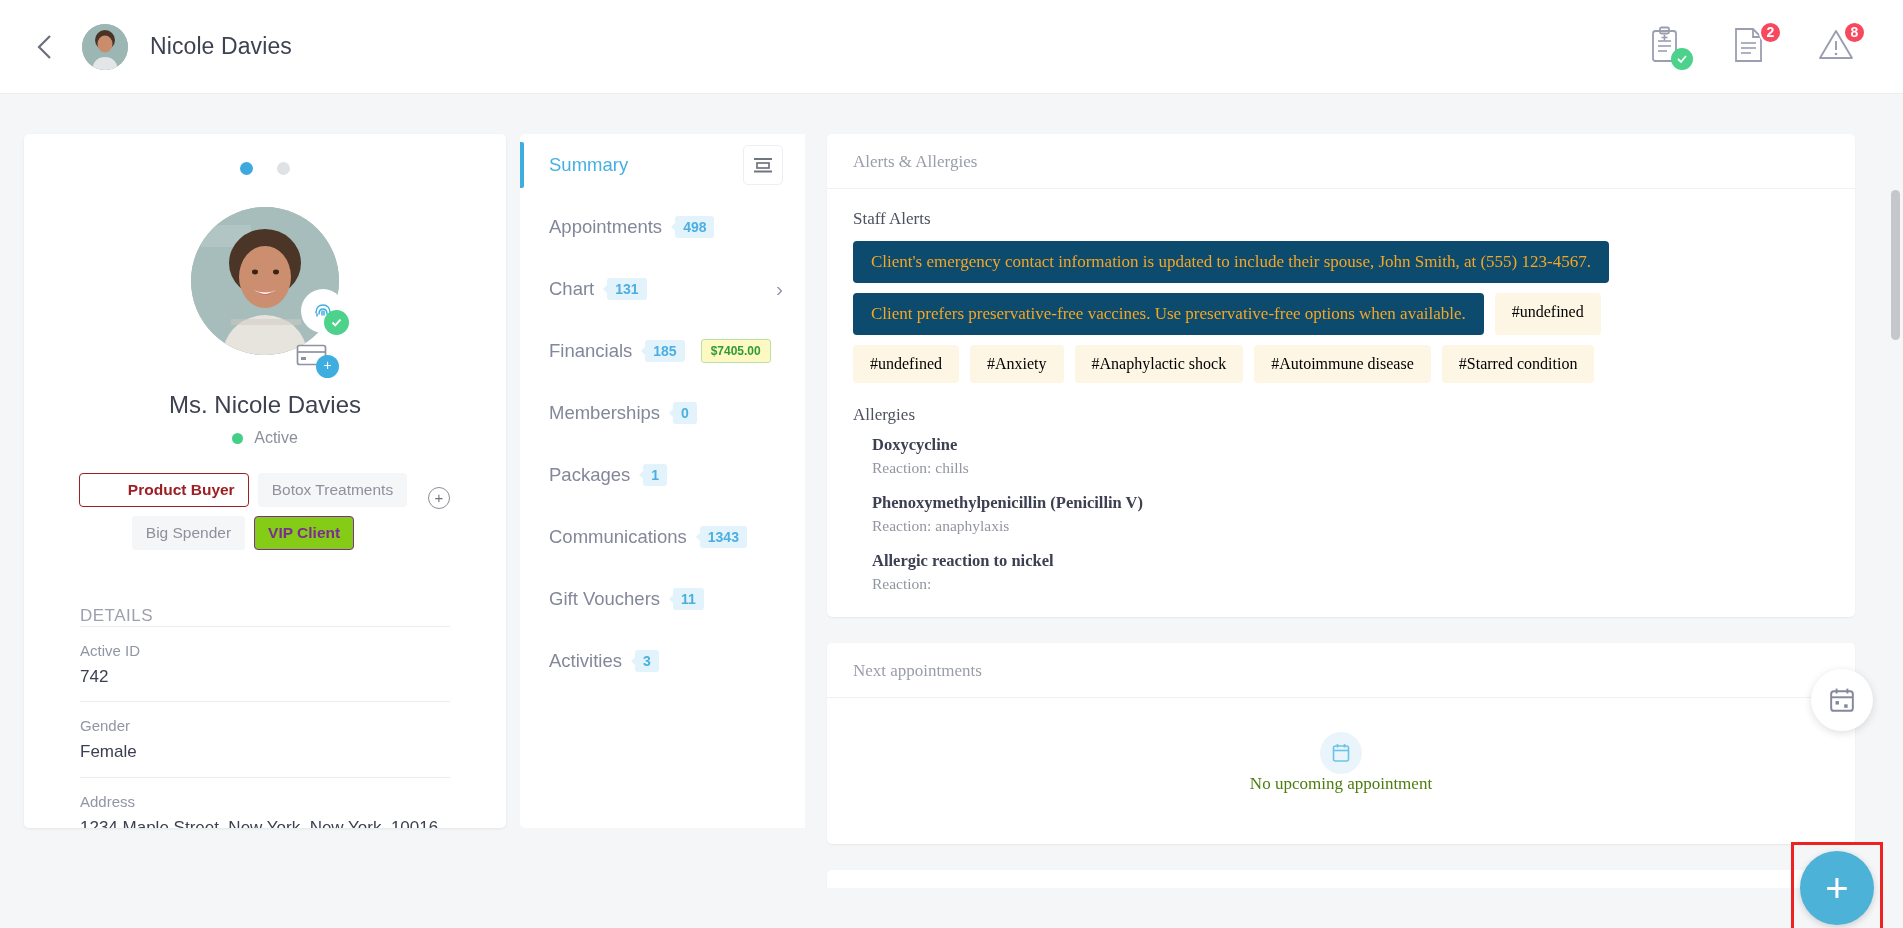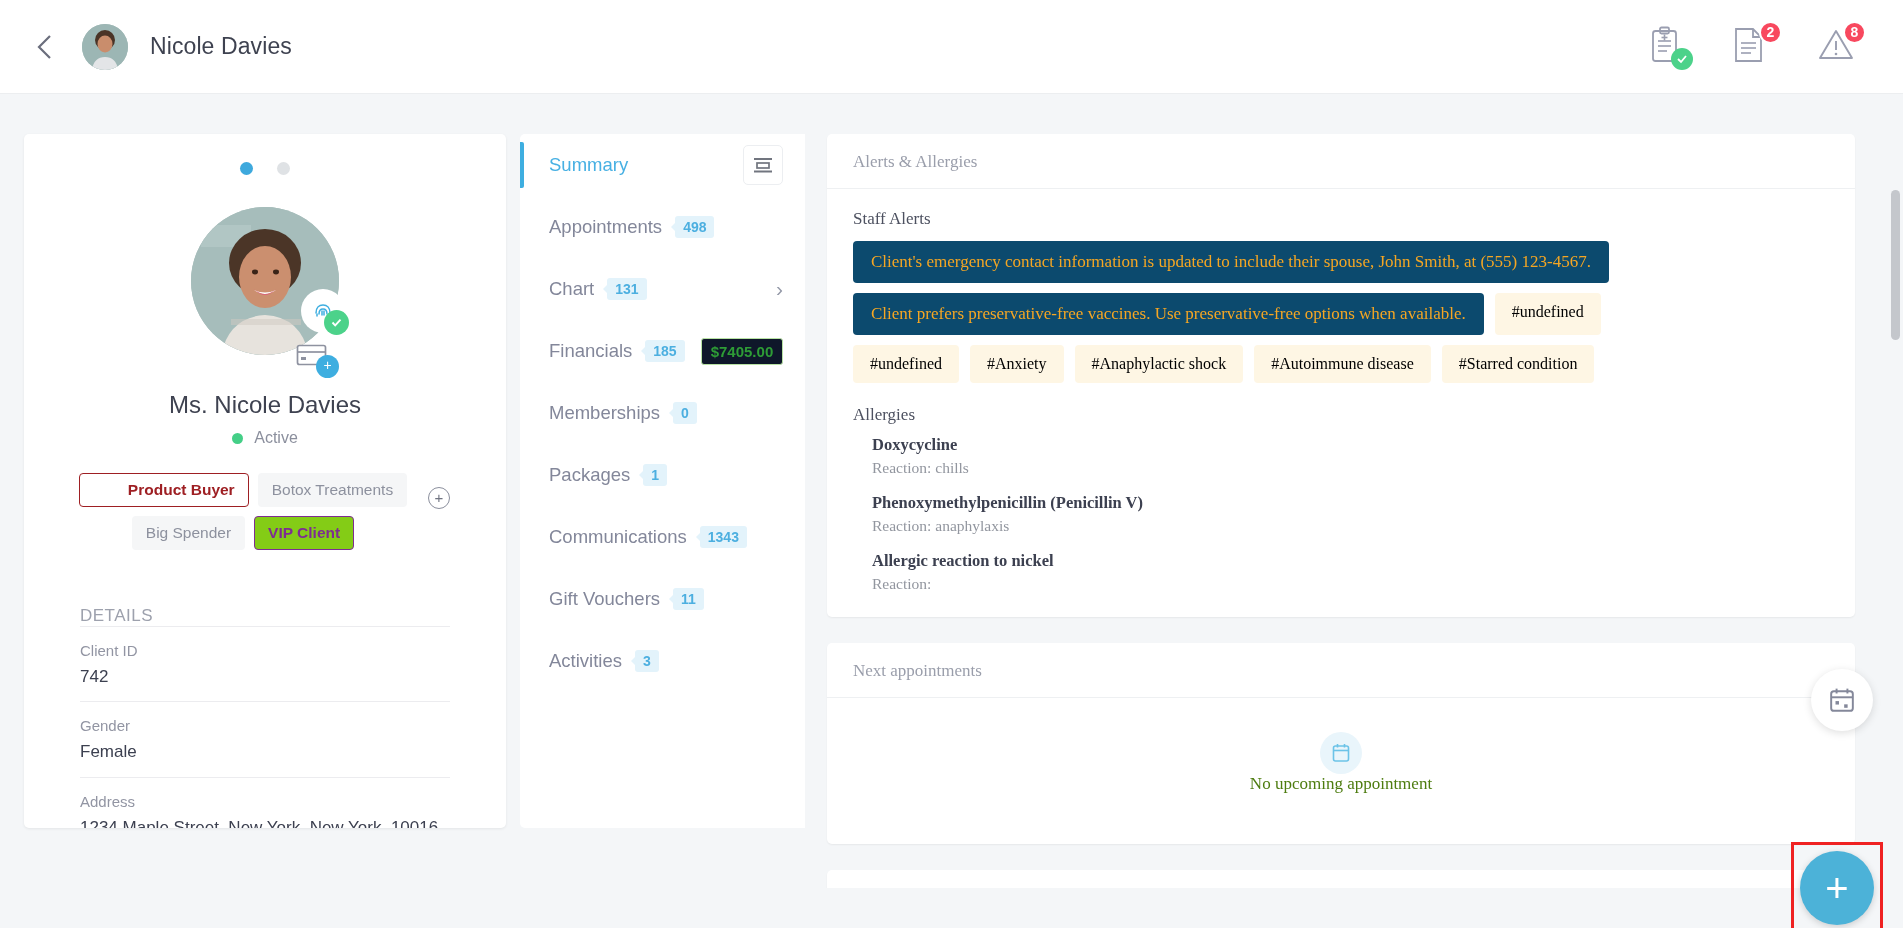--- a/index.html
+++ b/index.html
@@ -140,22 +140,22 @@
     position: relative; margin-left: 13px;
     background: #e3f3fb; color: #4cafe0; font-size: 14px; font-weight: bold;
     padding: 4px 8px; border-radius: 3px; line-height: 1;
   }
   .pill::before {
     content: ''; position: absolute; left: -4px; top: 50%; transform: translateY(-50%);
     border-top: 5px solid transparent; border-bottom: 5px solid transparent;
     border-right: 5px solid #e3f3fb;
   }
   .pill.money {
-    background: #0f172a; color: #2e9c36; border: 1px solid #b8e2a4;
-    font-size: 15px; padding: 5px 9px; margin-left: 16px;
+    background: #fef9c3; color: #2e9c36; border: 1px solid #b8e2a4;
+    font-size: 12px; padding: 5px 9px; margin-left: 16px;
   }
   .pill.money::before { display: none; }
   .nav-chevron { margin-left: auto; color: #9499a8; font-size: 21px; }
 
   
   .main-pane {
     position: absolute; left: 805px; right: 24px; top: 40px; bottom: -120px;
     overflow: hidden; padding: 0 24px 0 22px;
   }
   .card {
@@ -359,21 +359,21 @@
             <div class="tag">Big Spender</div>
             <div class="tag purple">VIP Client</div>
           </div>
         </div>
         <div class="add-tag">+</div>
       </div>
 
       <div class="details-title">DETAILS</div>
 
       <div class="detail-row">
-        <div class="detail-label">Client ID</div>
+        <div class="detail-label">Active ID</div>
         <div class="detail-value">742</div>
       </div>
       <div class="detail-row">
         <div class="detail-label">Gender</div>
         <div class="detail-value">Female</div>
       </div>
       <div class="detail-row">
         <div class="detail-label">Address</div>
         <div class="detail-value">1234 Maple Street, New York, New York, 10016, United States</div>
       </div>

